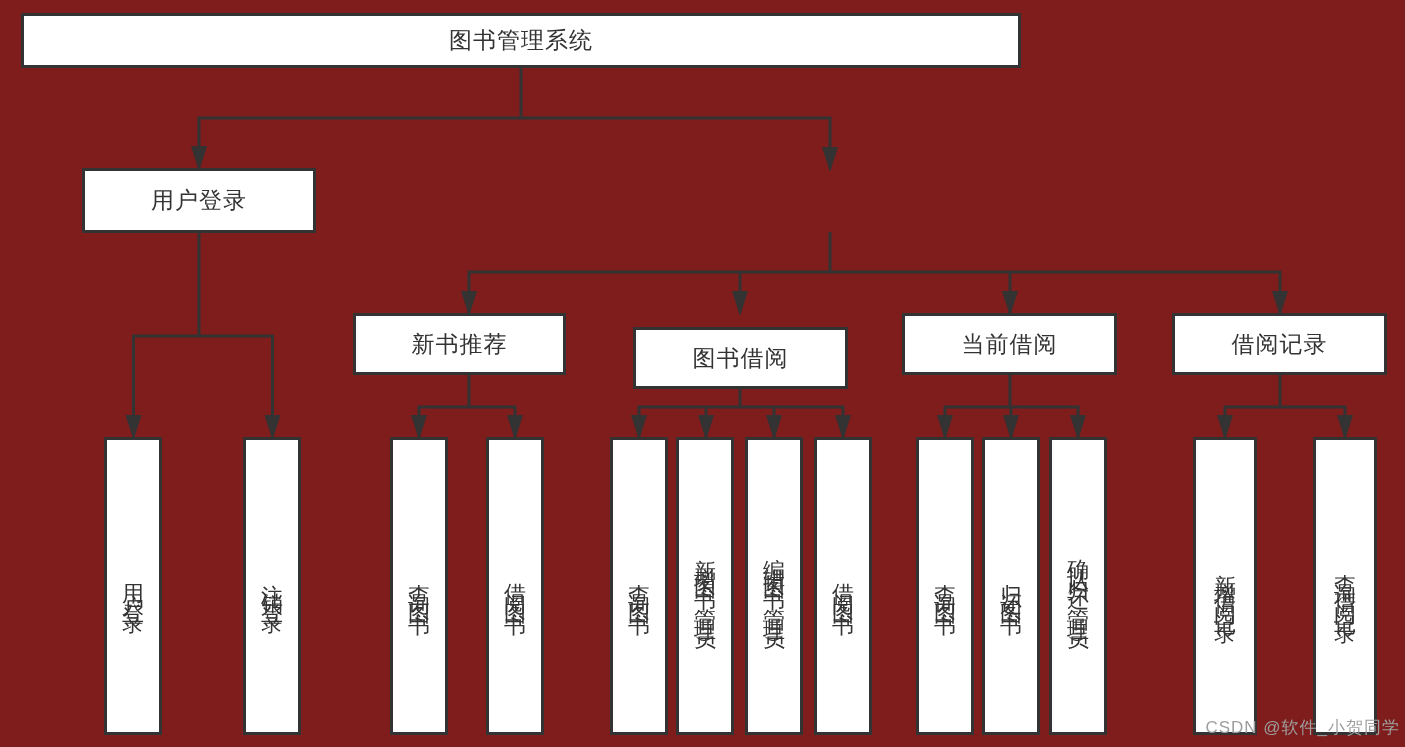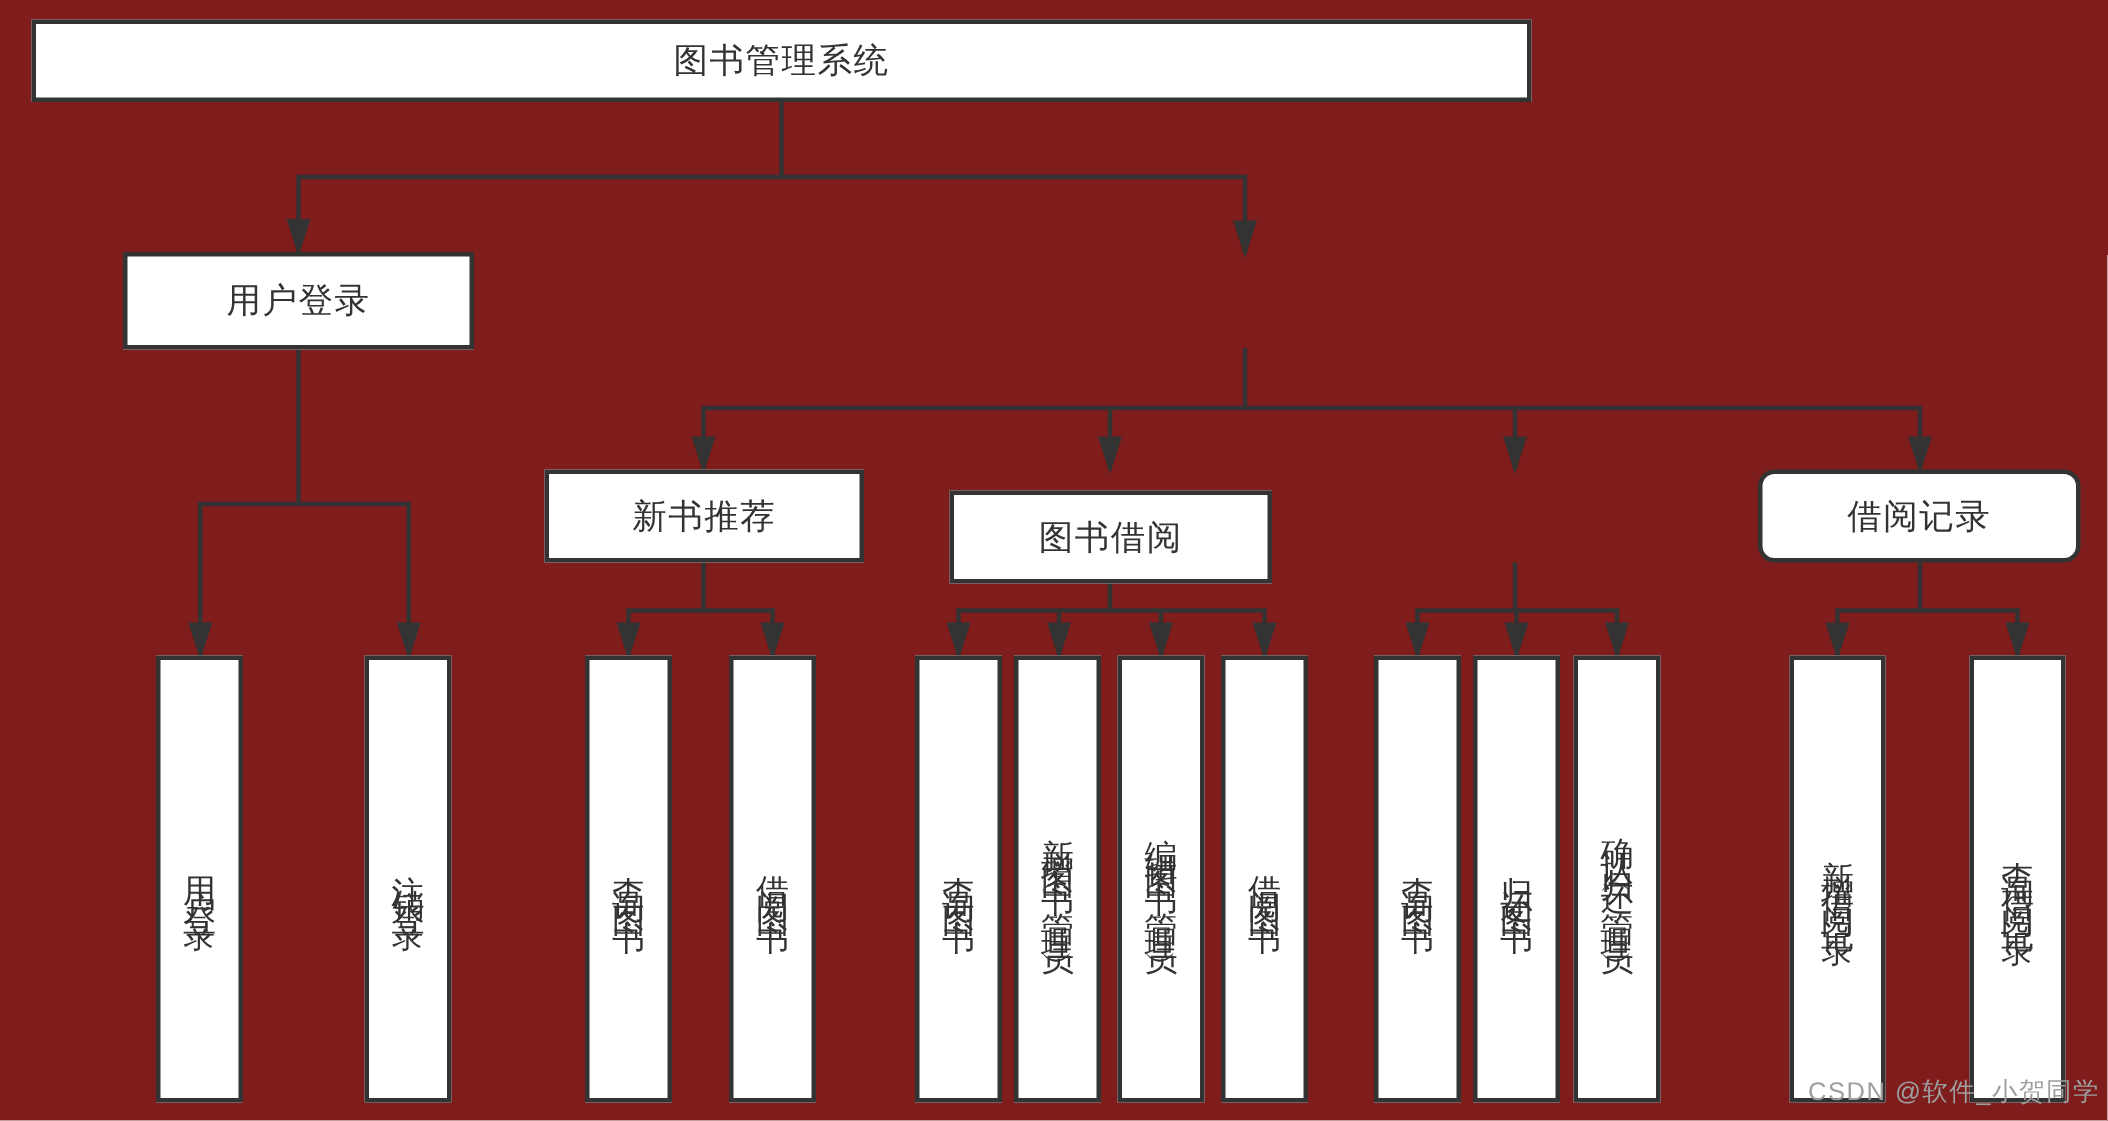--- a/index.html
+++ b/index.html
@@ -45,24 +45,24 @@
     font-size: 22px;
     letter-spacing: 10px;
     line-height: 1;
   }
   
   .n-root            { left: 21px;   top: 13px;  width: 1000px; height: 55px; }
   
   .n-user-login      { left: 82px;   top: 168px; width: 234px;  height: 65px; }
   .n-book-mgmt       { left: 712px;  top: 169px; width: 235px;  height: 63px; }
   
-  .n-new-book        { left: 363px;  top: 313px; width: 213px;  height: 62px; }
+  .n-new-book        { left: 353px;  top: 313px; width: 213px;  height: 62px; }
   .n-book-borrow     { left: 633px;  top: 327px; width: 215px;  height: 62px; }
   .n-current-borrow  { left: 902px;  top: 313px; width: 215px;  height: 62px; }
-  .n-borrow-record   { left: 1172px; top: 313px; width: 215px;  height: 62px; border-radius: 11px; }
+  .n-borrow-record   { left: 1172px; top: 313px; width: 215px;  height: 62px; }
   
   .leaf              { top: 437px; height: 298px; width: 58px; }
   .n-leaf-login      { left: 104px; }
   .n-leaf-logout     { left: 243px; }
   .n-leaf-nb-query   { left: 390px; }
   .n-leaf-nb-borrow  { left: 486px; }
   .n-leaf-bb-query   { left: 610px; }
   .n-leaf-bb-add     { left: 676px; }
   .n-leaf-bb-edit    { left: 745px; }
   .n-leaf-bb-borrow  { left: 814px; }
@@ -127,20 +127,21 @@
       <path d="M1337 415 L1353 415 L1345 440 Z"></path>
     </g>
   </svg>
 
   <div class="box h-box n-root">图书管理系统</div>
 
   <div class="box h-box n-user-login">用户登录</div>
 
   <div class="box h-box n-new-book">新书推荐</div>
   <div class="box h-box n-book-borrow">图书借阅</div>
+  <div class="box h-box n-current-borrow">当前借阅</div>
   <div class="box h-box n-borrow-record">借阅记录</div>
 
   <div class="box v-box leaf n-leaf-login">用户登录</div>
   <div class="box v-box leaf n-leaf-logout">注销登录</div>
 
   <div class="box v-box leaf n-leaf-nb-query">查询图书</div>
   <div class="box v-box leaf n-leaf-nb-borrow">借阅图书</div>
 
   <div class="box v-box leaf n-leaf-bb-query">查询图书</div>
   <div class="box v-box leaf n-leaf-bb-add">新增图书（管理员）</div>

